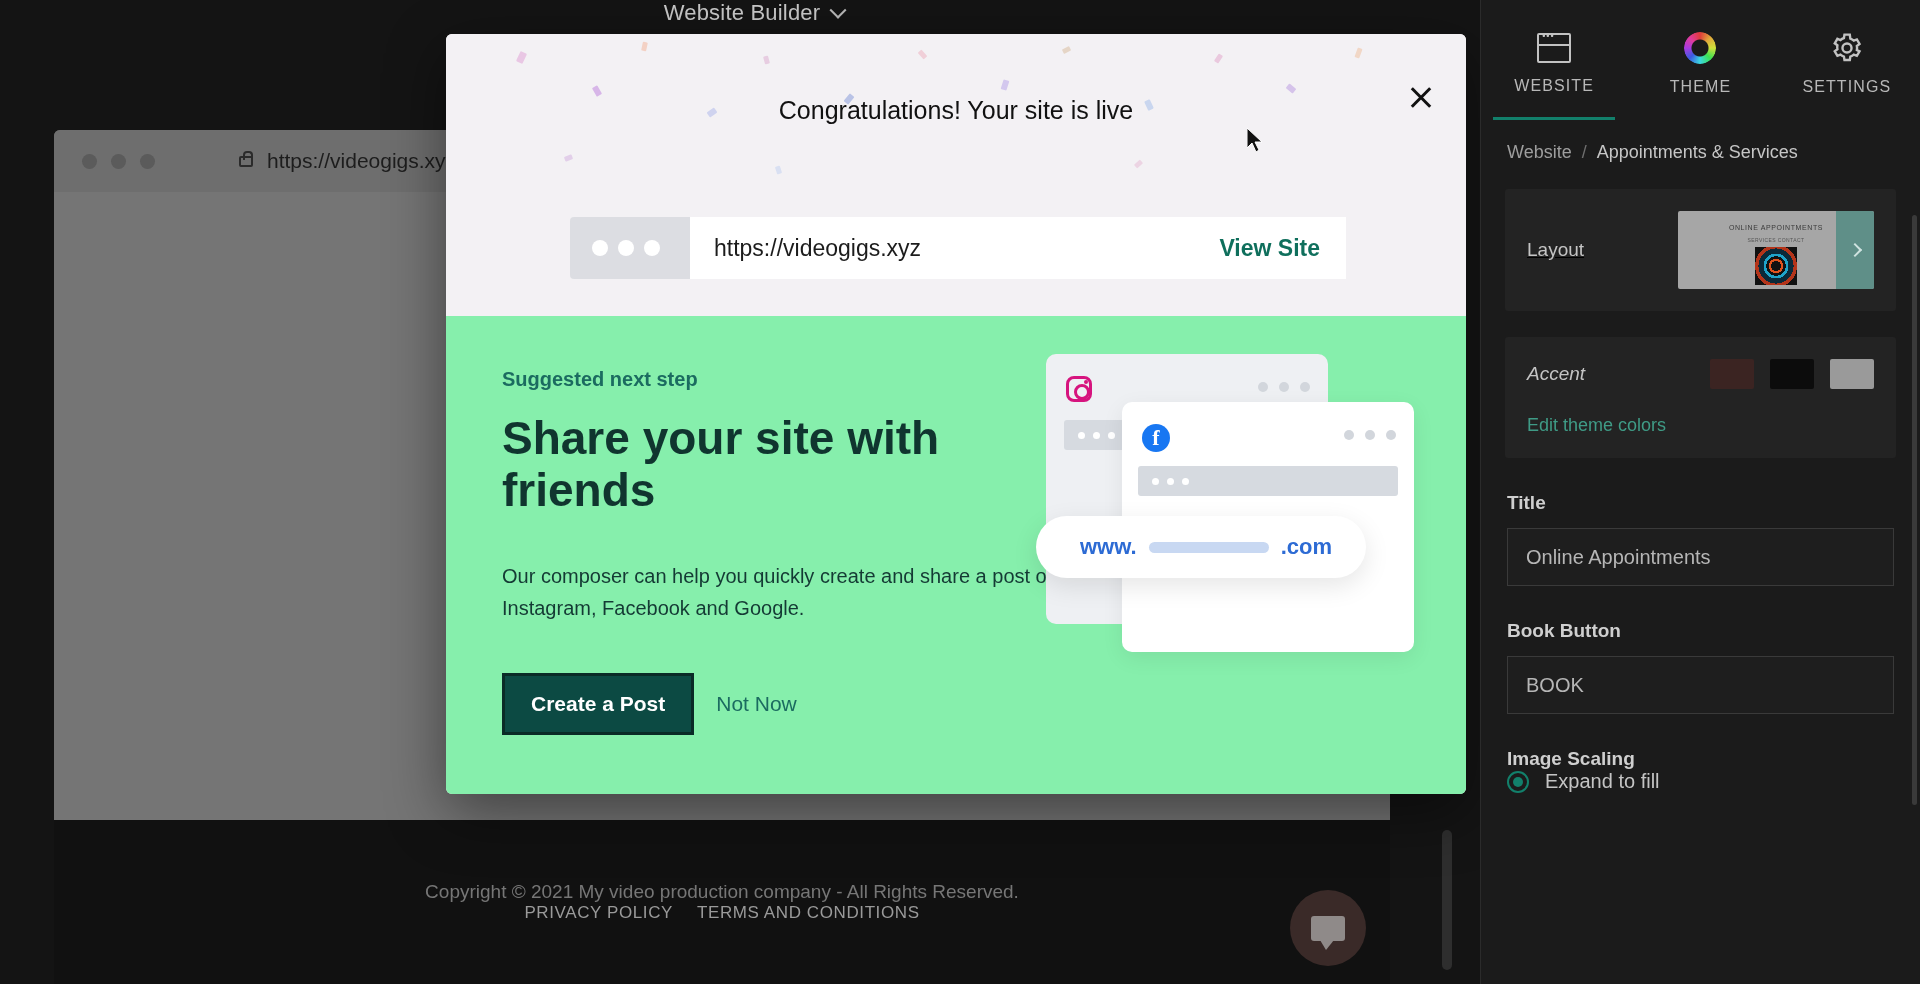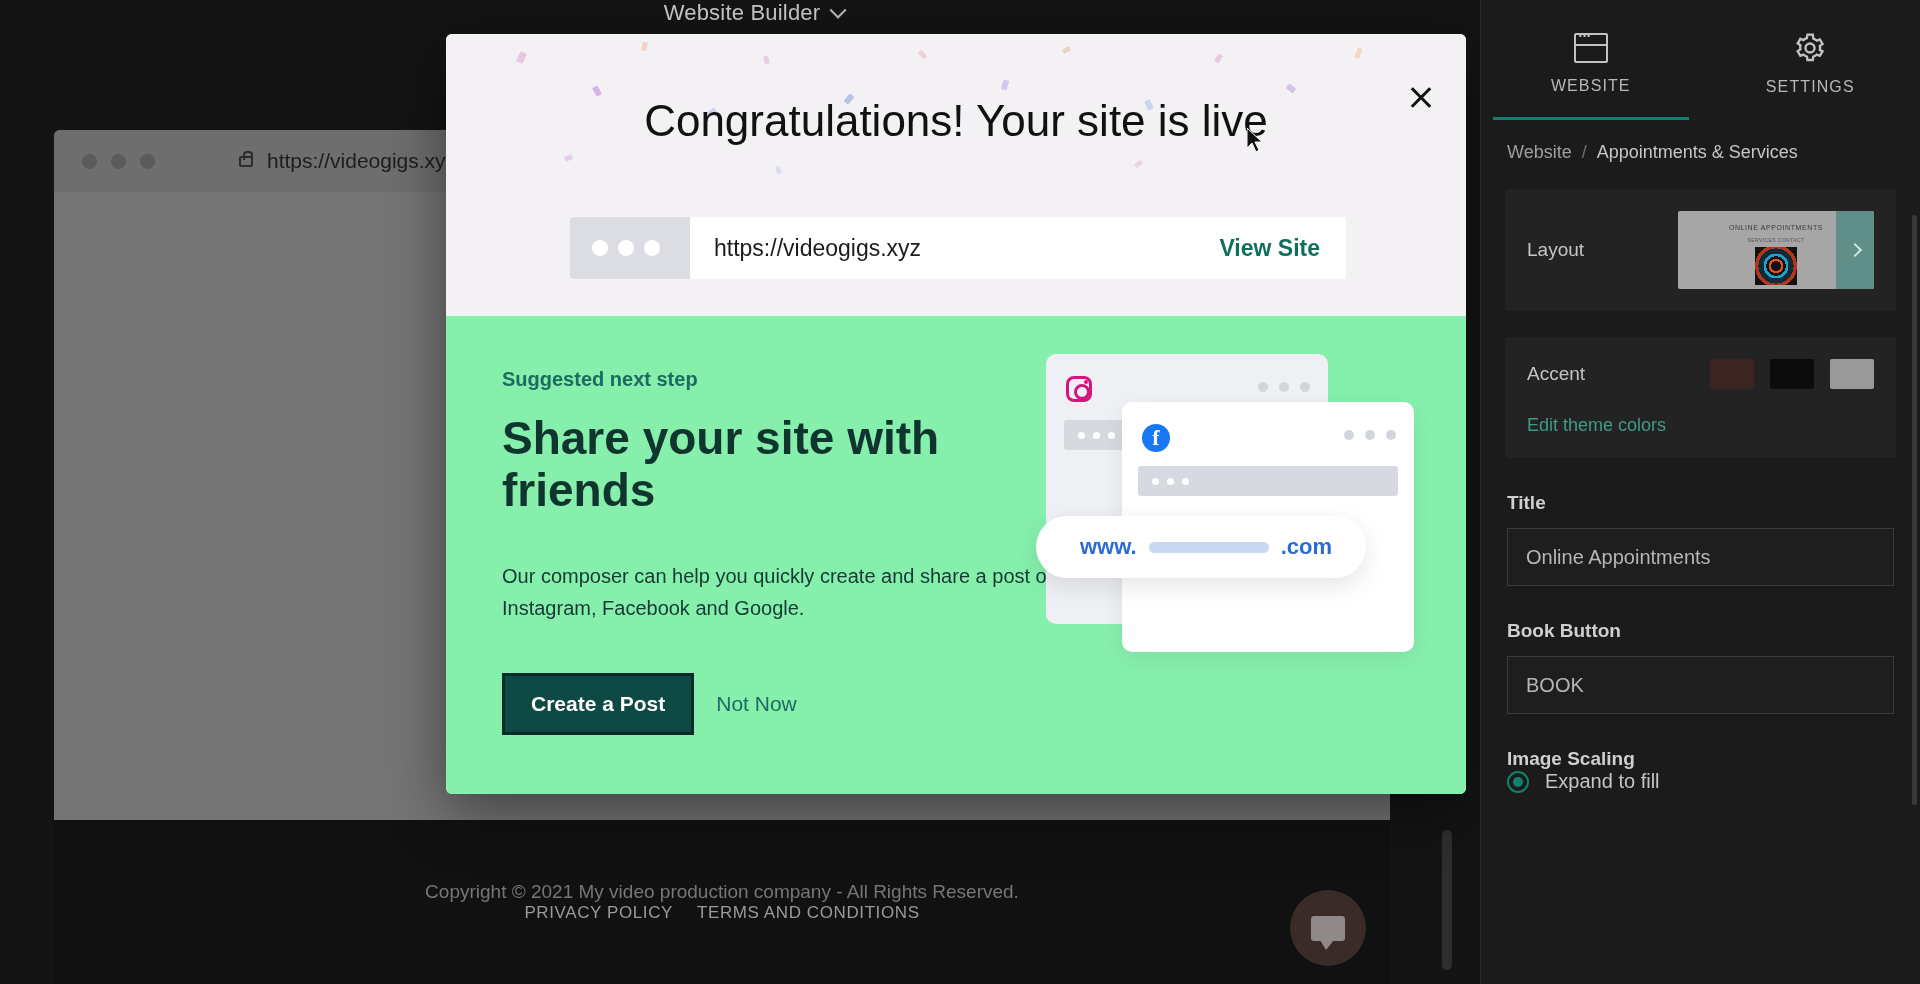--- a/index.html
+++ b/index.html
@@ -132,21 +132,21 @@
   }
   .close-x:before, .close-x:after {
     content: ""; position: absolute; left: 2px; top: 14px;
     width: 26px; height: 3px; background: #111;
   }
   .close-x:before { transform: rotate(45deg); }
   .close-x:after { transform: rotate(-45deg); }
 
   .modal-title {
     position: relative; text-align: center; padding-top: 62px;
-    font-size: 44px; color: #111; font-weight: 400;
+    font-size: 25px; color: #111; font-weight: 400;
   }
   .url-card {
     position: absolute; left: 124px; top: 183px;
     width: 776px; height: 62px;
     background: #dcdde2; border-radius: 4px;
     display: flex; align-items: center; padding-left: 22px; gap: 10px;
   }
   .url-card .d { width: 16px; height: 16px; border-radius: 50%; background: #fff; }
   .url-input {
     margin-left: 20px; flex: 1; height: 62px; background: #fff;
@@ -261,21 +261,21 @@
     padding: 22px 0 0 26px; color: #9e9e9e; font-size: 18px;
     display: flex; gap: 10px;
   }
   .breadcrumb .sep { color: #6e6e6e; }
   .breadcrumb .cur { color: #c6c6c6; }
 
   .card-row {
     margin: 26px 24px 0 24px; background: #232323; border-radius: 3px;
     padding: 22px 22px;
   }
-  .layout-row { display: flex; align-items: center; justify-content: space-between; }
+  .layout-row { display: flex; align-items: center; justify-content: space-between; text-decoration: underline; }
   .lbl { color: #c4c4c4; font-size: 19px; }
   .thumb {
     width: 196px; height: 78px; background: #a6a6a6; border-radius: 2px;
     position: relative; display: flex; align-items: center; justify-content: center;
     overflow: hidden;
   }
   .thumb-title { font-size: 7px; color: #3a3a3a; letter-spacing: .6px; position: absolute; top: 13px; }
   .thumb-links { position: absolute; top: 26px; font-size: 5px; color: #555; letter-spacing: .4px; }
   .thumb-img {
     position: absolute; top: 36px; width: 42px; height: 38px;
@@ -283,21 +283,21 @@
       radial-gradient(circle at 50% 50%, #111 0 18%, #e0531e 18% 26%, #111 26% 34%, #1fa3c9 34% 44%, #0b2a3a 44% 62%, #b3341a 62% 74%, #111 74% 100%);
   }
   .thumb-side {
     position: absolute; right: 0; top: 0; bottom: 0; width: 38px;
     background: #5f8f88; display: flex; align-items: center; justify-content: center;
   }
   .thumb-side .arrow {
     width: 10px; height: 10px; border-right: 2px solid #cfe3e0; border-top: 2px solid #cfe3e0;
     transform: rotate(45deg);
   }
-  .accent-row { display: flex; align-items: center; justify-content: space-between; }
+  .accent-row { display: flex; align-items: center; justify-content: space-between; font-style: italic; }
   .swatches { display: flex; gap: 16px; }
   .sw { width: 44px; height: 30px; border-radius: 2px; }
   .edit-link { margin-top: 26px; color: #3f9b86; font-size: 18px; display: inline-block; }
 
   .field-block { margin: 34px 26px 0 26px; }
   .field-label { color: #cfcfcf; font-size: 19px; font-weight: bold; }
   .field-input {
     margin-top: 14px; width: 100%; height: 58px; background: #1e1e1e;
     border: 1px solid #3a3a3a; color: #b6b6b6; font-size: 20px;
     padding: 0 18px; font-family: "Liberation Sans", sans-serif;
@@ -448,20 +448,24 @@
     <polygon points="0,0 0,20 5,15 9,24 12,22 8,14 15,14" fill="#111" stroke="#fff" stroke-width="1"></polygon>
   </svg>
 
   <div class="right">
     <div class="tabs">
       <div class="tab active">
         <div class="ico-window"></div>
         <span>WEBSITE</span>
       </div>
       <div class="tab">
+        <div class="ico-wheel"></div>
+        <span>THEME</span>
+      </div>
+      <div class="tab">
         <svg class="ico-gear" viewBox="0 0 24 24" fill="none" stroke="#c2c2c2" stroke-width="1.8">
           <circle cx="12" cy="12" r="3.4"></circle>
           <path d="M19.4 13.5a7.6 7.6 0 000-3l2-1.5-2-3.4-2.3.9a7.6 7.6 0 00-2.6-1.5L14.1 2h-4l-.4 2.5a7.6 7.6 0 00-2.6 1.5l-2.3-.9-2 3.4 2 1.5a7.6 7.6 0 000 3l-2 1.5 2 3.4 2.3-.9a7.6 7.6 0 002.6 1.5l.4 2.5h4l.4-2.5a7.6 7.6 0 002.6-1.5l2.3.9 2-3.4z"></path>
         </svg>
         <span>SETTINGS</span>
       </div>
     </div>
 
     <div class="breadcrumb">
       <span>Website</span>

